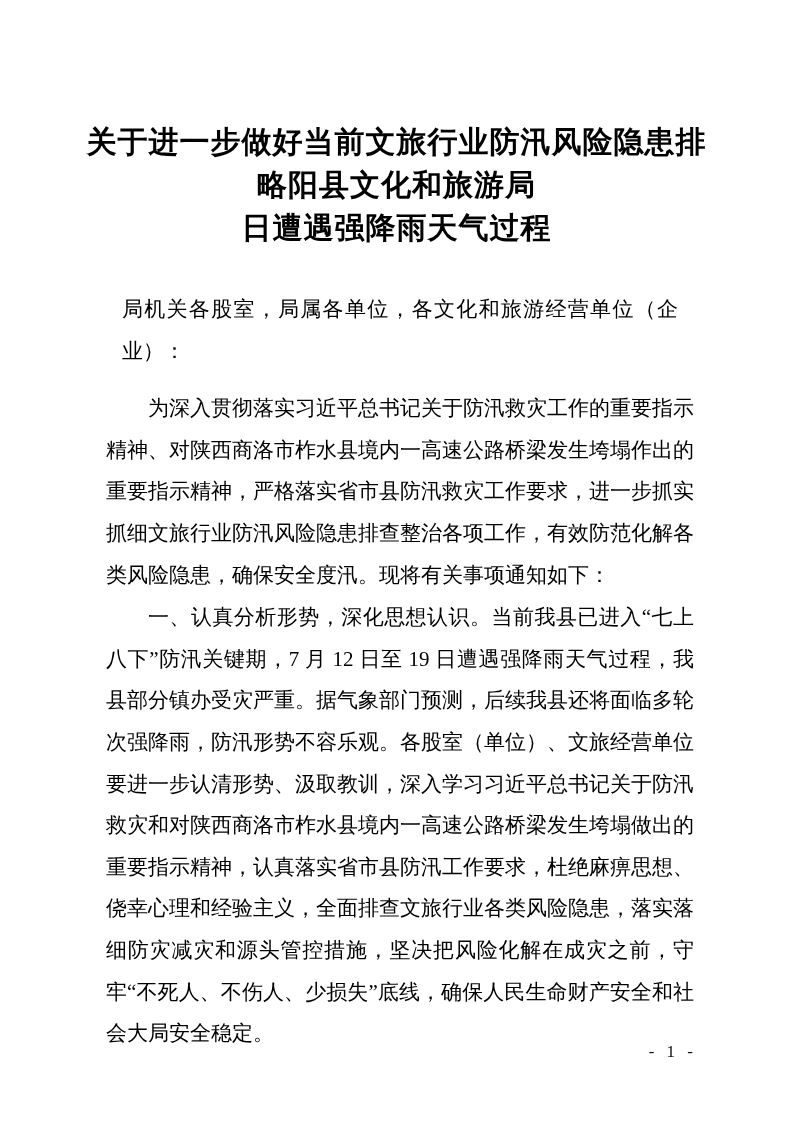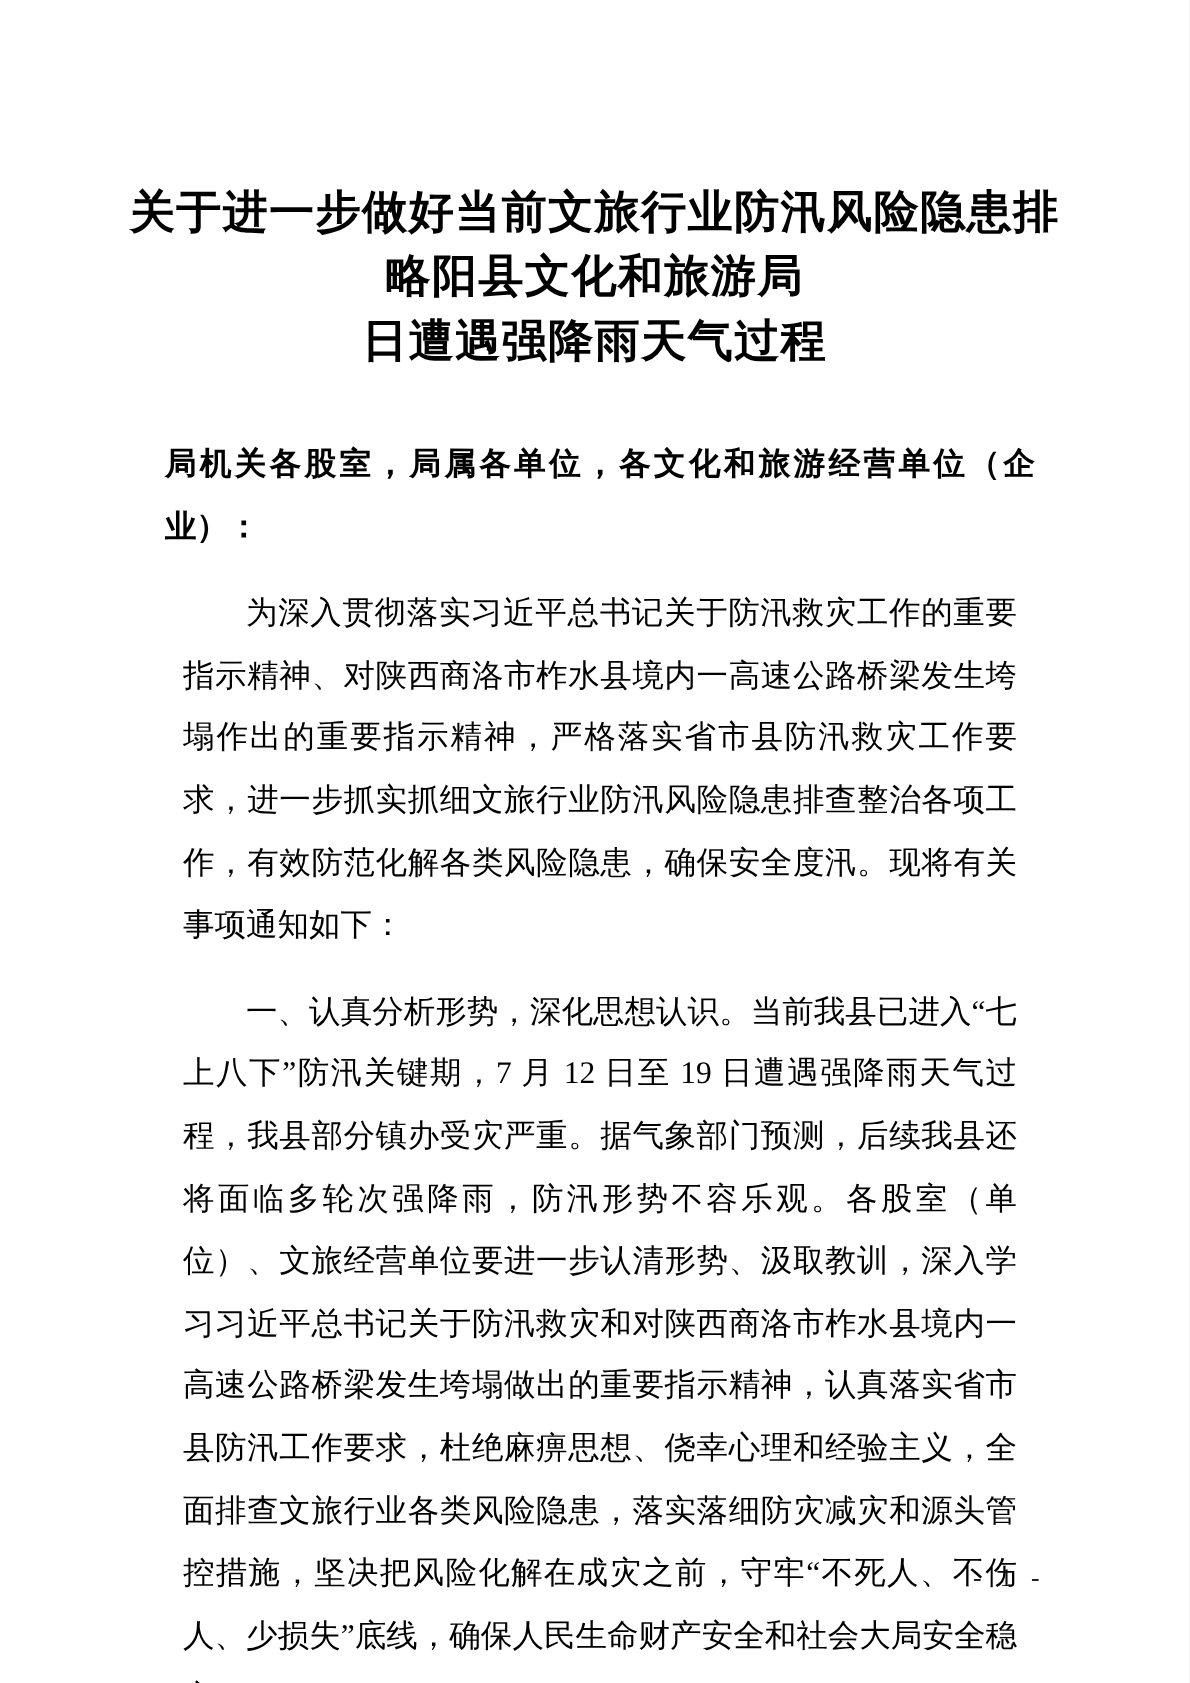--- a/index.html
+++ b/index.html
@@ -22,23 +22,23 @@
     line-height: 43px;
     letter-spacing: 1px;
   }
   .content {
     margin: 40px 99px 0 106px;
     width: 588px;
     font-size: 21px;
     line-height: 41.6px;
     text-align: justify;
   }
-  .salutation { margin: 4px; font-weight: bold; }
+  .salutation { margin: 16px; }
   .para {
-    margin: 16px;
+    margin: 0;
     text-indent: 2em;
   }
   .para-lead {
     font-weight: 400;
     font-family: "Liberation Sans", "DejaVu Sans", sans-serif;
   }
   .page-number {
     position: absolute;
     top: 1042px;
     right: 96px;

